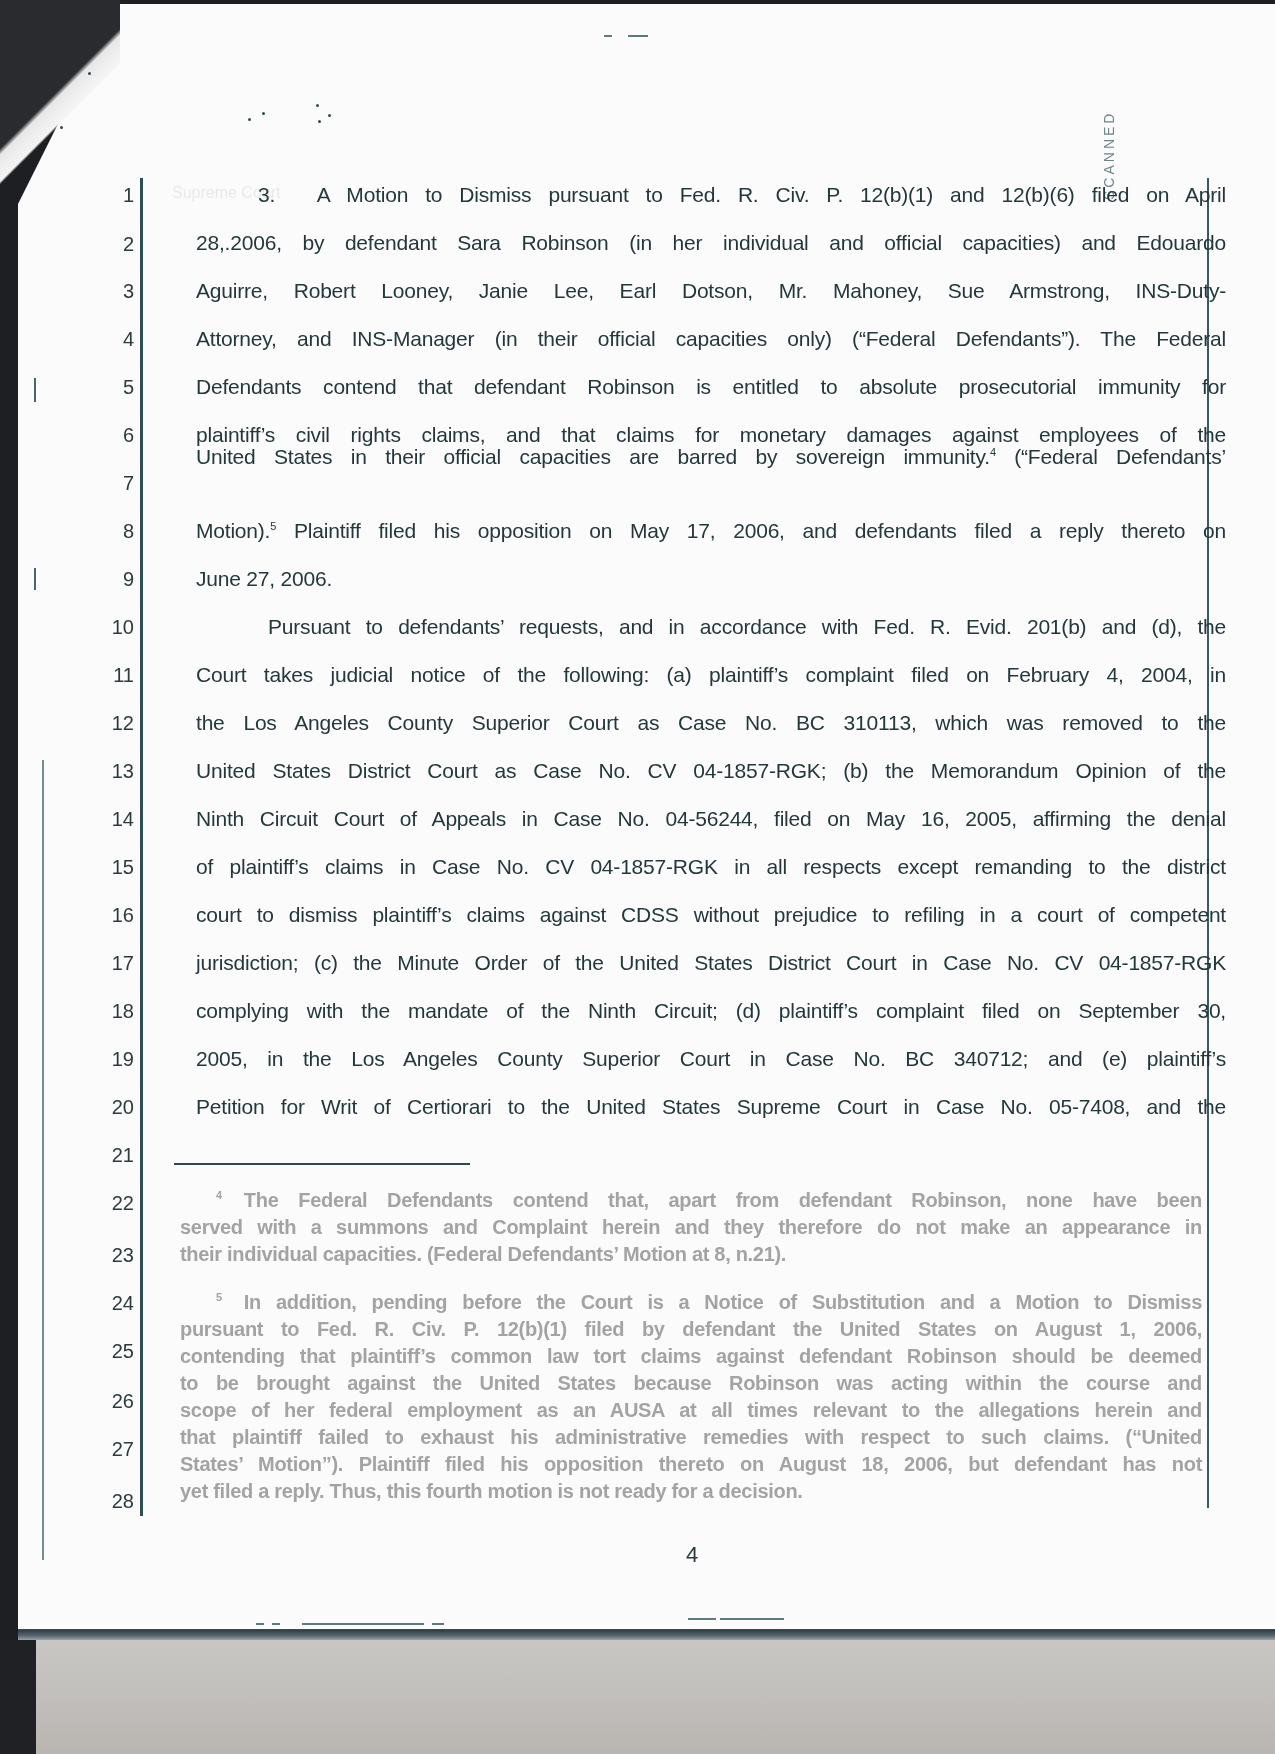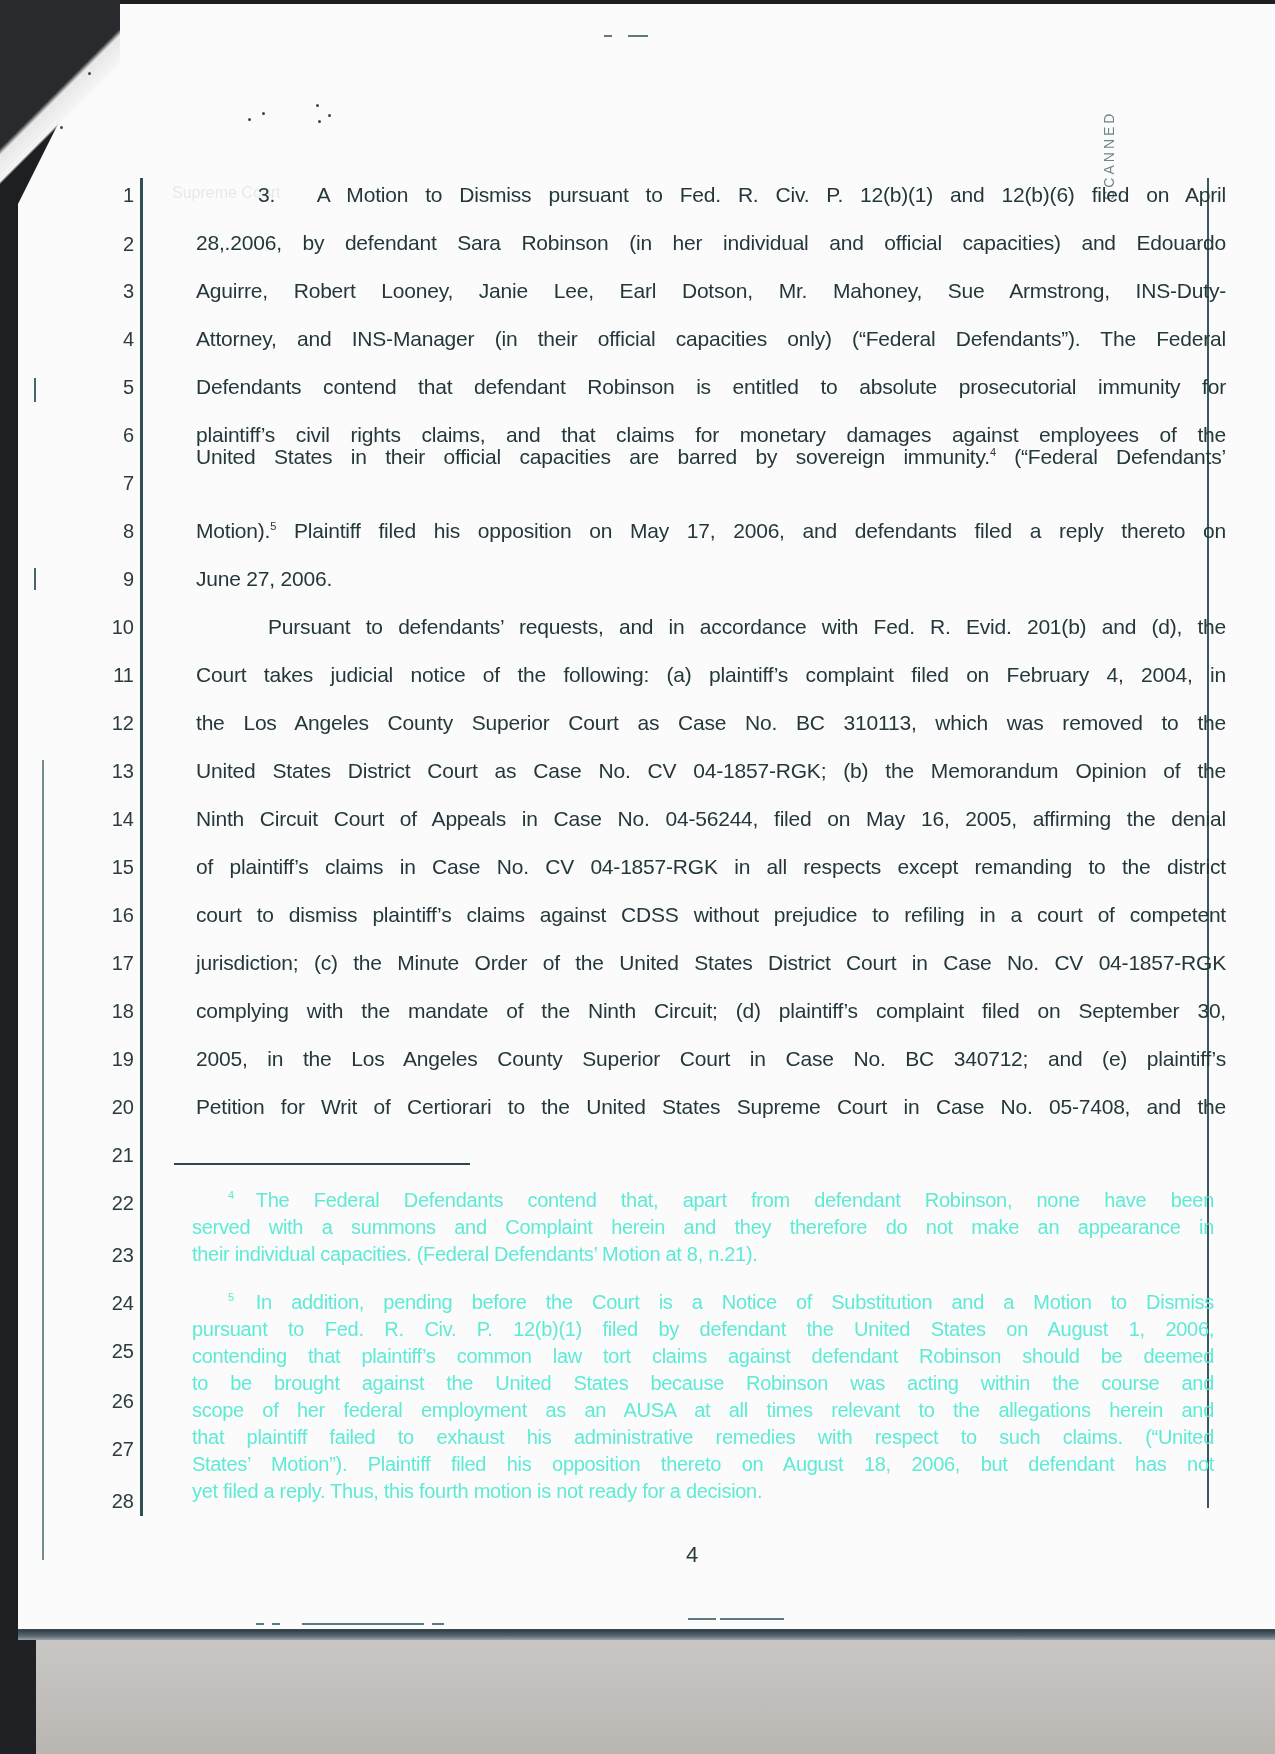--- a/index.html
+++ b/index.html
@@ -113,28 +113,29 @@
     }
     .text-line.last {
       text-align-last: left;
     }
     .text-line.indent {
       padding-left: 72px;
       width: 958px;
     }
     .fn-line {
       position: absolute;
-      left: 192px;
+      left: 180px;
       width: 1022px;
       font-size: 20px;
-      color: #5eead4;
+      color: #a3a3a3;
       white-space: nowrap;
       letter-spacing: -0.3px;
       text-align: justify;
       text-align-last: justify;
+      font-weight: bold;
     }
     .fn-line.last { text-align-last: left; }
     .fn-line.indent { padding-left: 40px; width: 982px; }
     sup { font-size: 11px; }
     .fn-marker {
       font-size: 11px;
       vertical-align: super;
       margin-right: 22px;
     }
     .footnote-rule {

